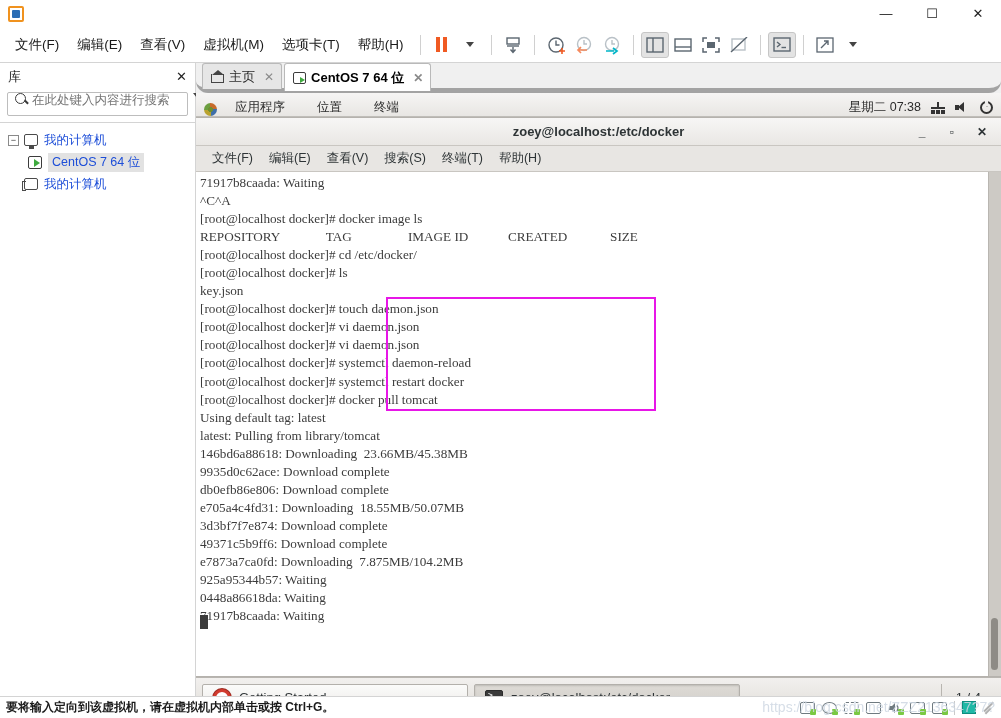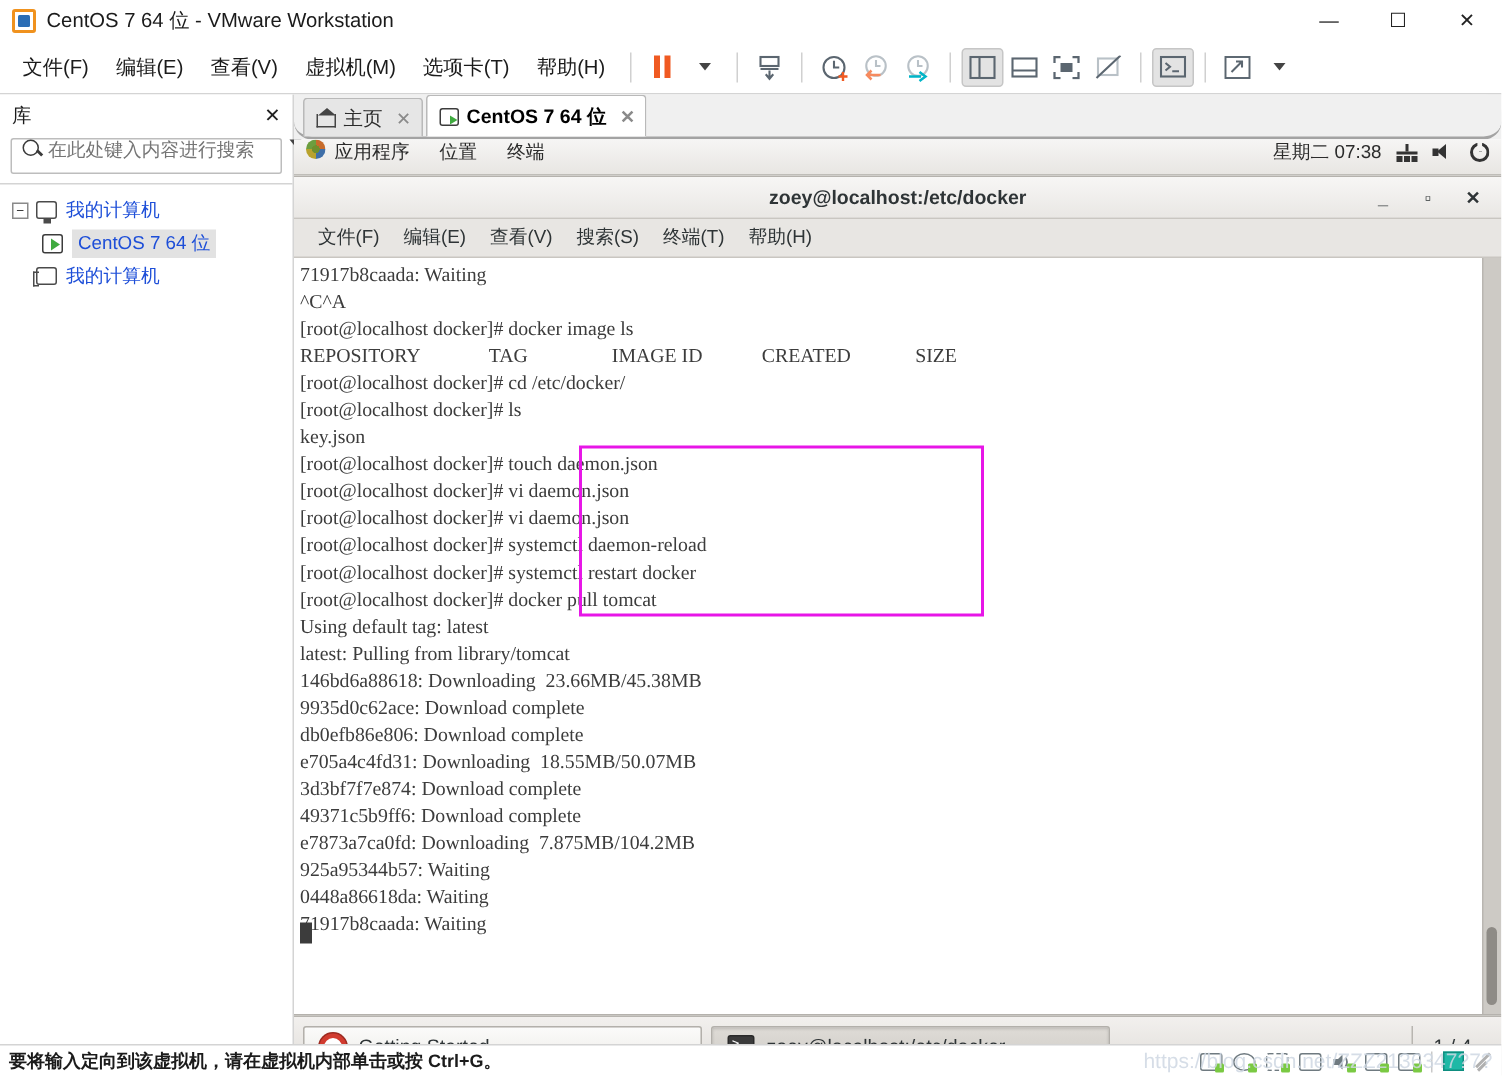--- a/index.html
+++ b/index.html
@@ -87,22 +87,22 @@
     content:"";position:absolute;right:1px;bottom:1px;width:0;height:0;
     border-left:6px solid #3faa3f;border-top:4px solid transparent;border-bottom:4px solid transparent;
   }
   .icon-shared { width:14px;height:12px;border:1.6px solid #4a4a4a;border-radius:2px;margin-right:6px;flex:none;position:relative;}
   .icon-shared::before{content:"";position:absolute;left:-3px;top:2px;width:3px;height:8px;border:1.4px solid #4a4a4a;border-right:0;}
   .tree-label { color:#1d4ed8; white-space:nowrap; }
 
   
   #right-pane { flex:1; display:flex; flex-direction:column; background:#f0f0f0; }
   #tabstrip {
-    height:30px; background:#f0f0f0; display:flex; align-items:flex-end;
-    padding-left:6px; border-bottom:2px solid #a3a3a3; position:relative;border-radius:12px;
+    height:30px; background:#f0f0f0; display:flex; align-items:flex-start;
+    padding-left:6px; border-bottom:5px solid #a3a3a3; position:relative;border-radius:12px;
   }
   .tab {
     height:26px; display:flex; align-items:center; padding:0 7px 0 8px;
     font-size:13px; border:1px solid #b9b9b9; border-bottom:none;
     background:#e6e6e6; margin-right:2px; border-radius:3px 3px 0 0; color:#2b2b2b;
   }
   .tab.active { background:#ffffff; height:28px; color:#000; font-weight:bold; }
   .tab .tabclose { margin-left:9px; color:#8a8a8a; font-size:12px; }
   .home-ico { width:13px;height:11px;margin-right:5px;position:relative;flex:none; }
   .home-ico::before{
@@ -113,22 +113,22 @@
   }
   .tab-vm-ico { width:13px;height:12px;border:1.5px solid #3c3c3c;border-radius:2px;margin-right:5px;flex:none;position:relative;background:#fff;}
   .tab-vm-ico::after{content:"";position:absolute;right:0px;bottom:0px;width:0;height:0;border-left:5px solid #3faa3f;border-top:3.5px solid transparent;border-bottom:3.5px solid transparent;}
 
   
   #guest { flex:1; position:relative; background:#fff; overflow:hidden; }
 
   
   #gnome-panel {
     height:24px; background:linear-gradient(#f6f5f4,#e8e6e3);
-    border-bottom:1px solid #bfbdb8; display:flex; align-items:flex-start;
-    font-size:12.5px; color:#2b2b2b; padding:0 8px; position:relative;
+    border-bottom:1px solid #bfbdb8; display:flex; align-items:flex-end;
+    font-size:12.5px; color:#2b2b2b; padding:0 8px; position:relative;gap:12px;
   }
   .gp-item { padding:0 10px; }
   .gnome-apps-ico {
     width:13px;height:13px;margin-right:4px;flex:none;position:relative;
   }
   .gnome-apps-ico::before{
     content:"";position:absolute;inset:0;border-radius:50%;
     background:
       radial-gradient(circle at 50% 50%, #6f8f2e 0 28%, transparent 29%),
       conic-gradient(#c76b2b 0 25%, #3f6fa8 0 50%, #b9a22d 0 75%, #6c9e3f 0 100%);
@@ -235,21 +235,20 @@
   }
   .resize-grip::before{top:4px;left:-1px;} .resize-grip::after{top:8px;left:1px;width:8px;}
 </style>
 </head>
 <body>
 
 <div id="app">
 
   <div id="titlebar">
     <div id="vm-logo"></div>
-    <span id="title-text">CentOS 7 64 位 - VMware Workstation</span>
     <div class="wincontrols">
       <div>—</div>
       <div>☐</div>
       <div class="close">✕</div>
     </div>
   </div>
 
   <div id="menubar">
     <div class="menu-item">文件(F)</div>
     <div class="menu-item">编辑(E)</div>

